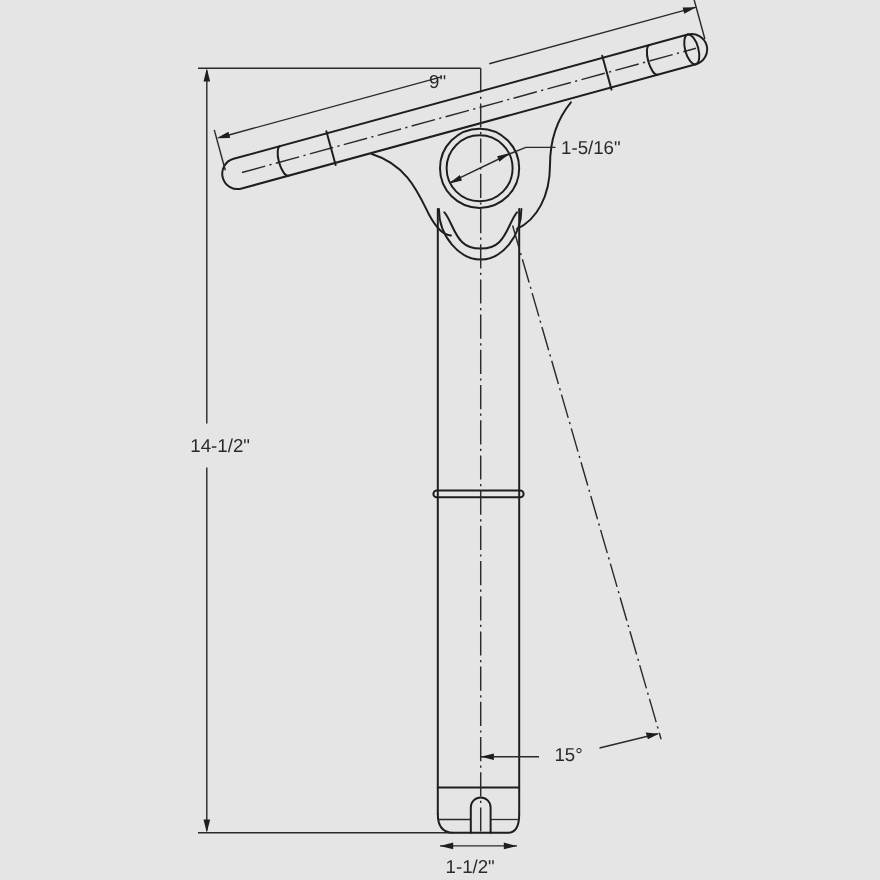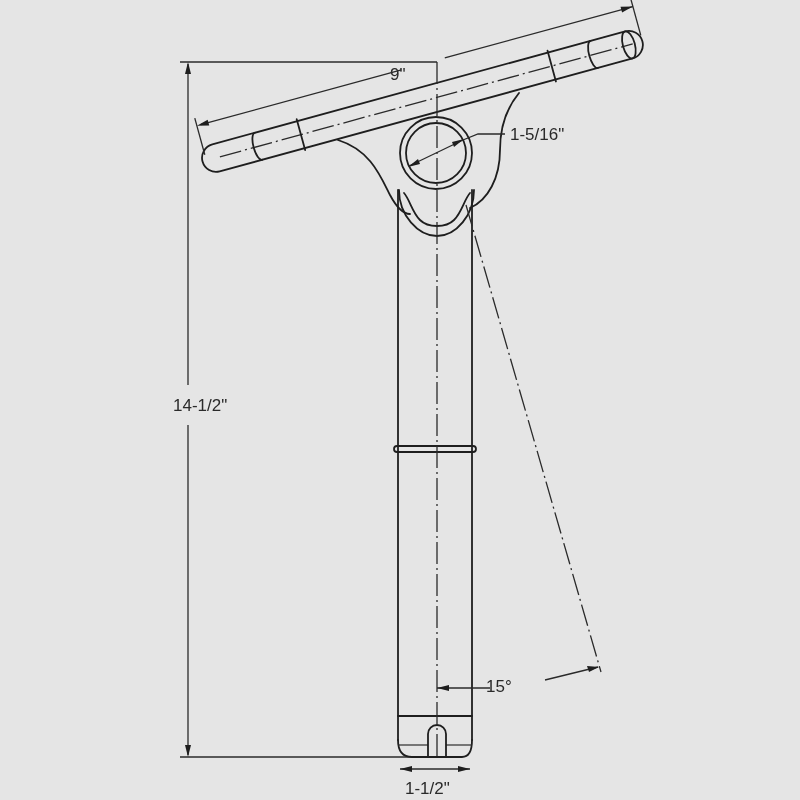--- a/index.html
+++ b/index.html
@@ -113,14 +113,14 @@
   <g>
     <line class="dim" x1="400" y1="769" x2="470" y2="769"></line>
     <polygon class="arrow" points="400,769 412,766 412,772"></polygon>
     <polygon class="arrow" points="470,769 458,766 458,772"></polygon>
   </g>
 </svg>
 
 <div class="dim-label" style="left:390px; top:66px;">9"</div>
 <div class="dim-label" style="left:510px; top:126px;">1-5/16"</div>
 <div class="dim-label" style="left:173px; top:397px;">14-1/2"</div>
-<div class="dim-label" style="left:486px; top:678px;">15°</div>
+<div class="dim-label" style="left:504px; top:678px;">15°</div>
 <div class="dim-label" style="left:405px; top:780px;">1-1/2"</div>
 
 </body></html>

